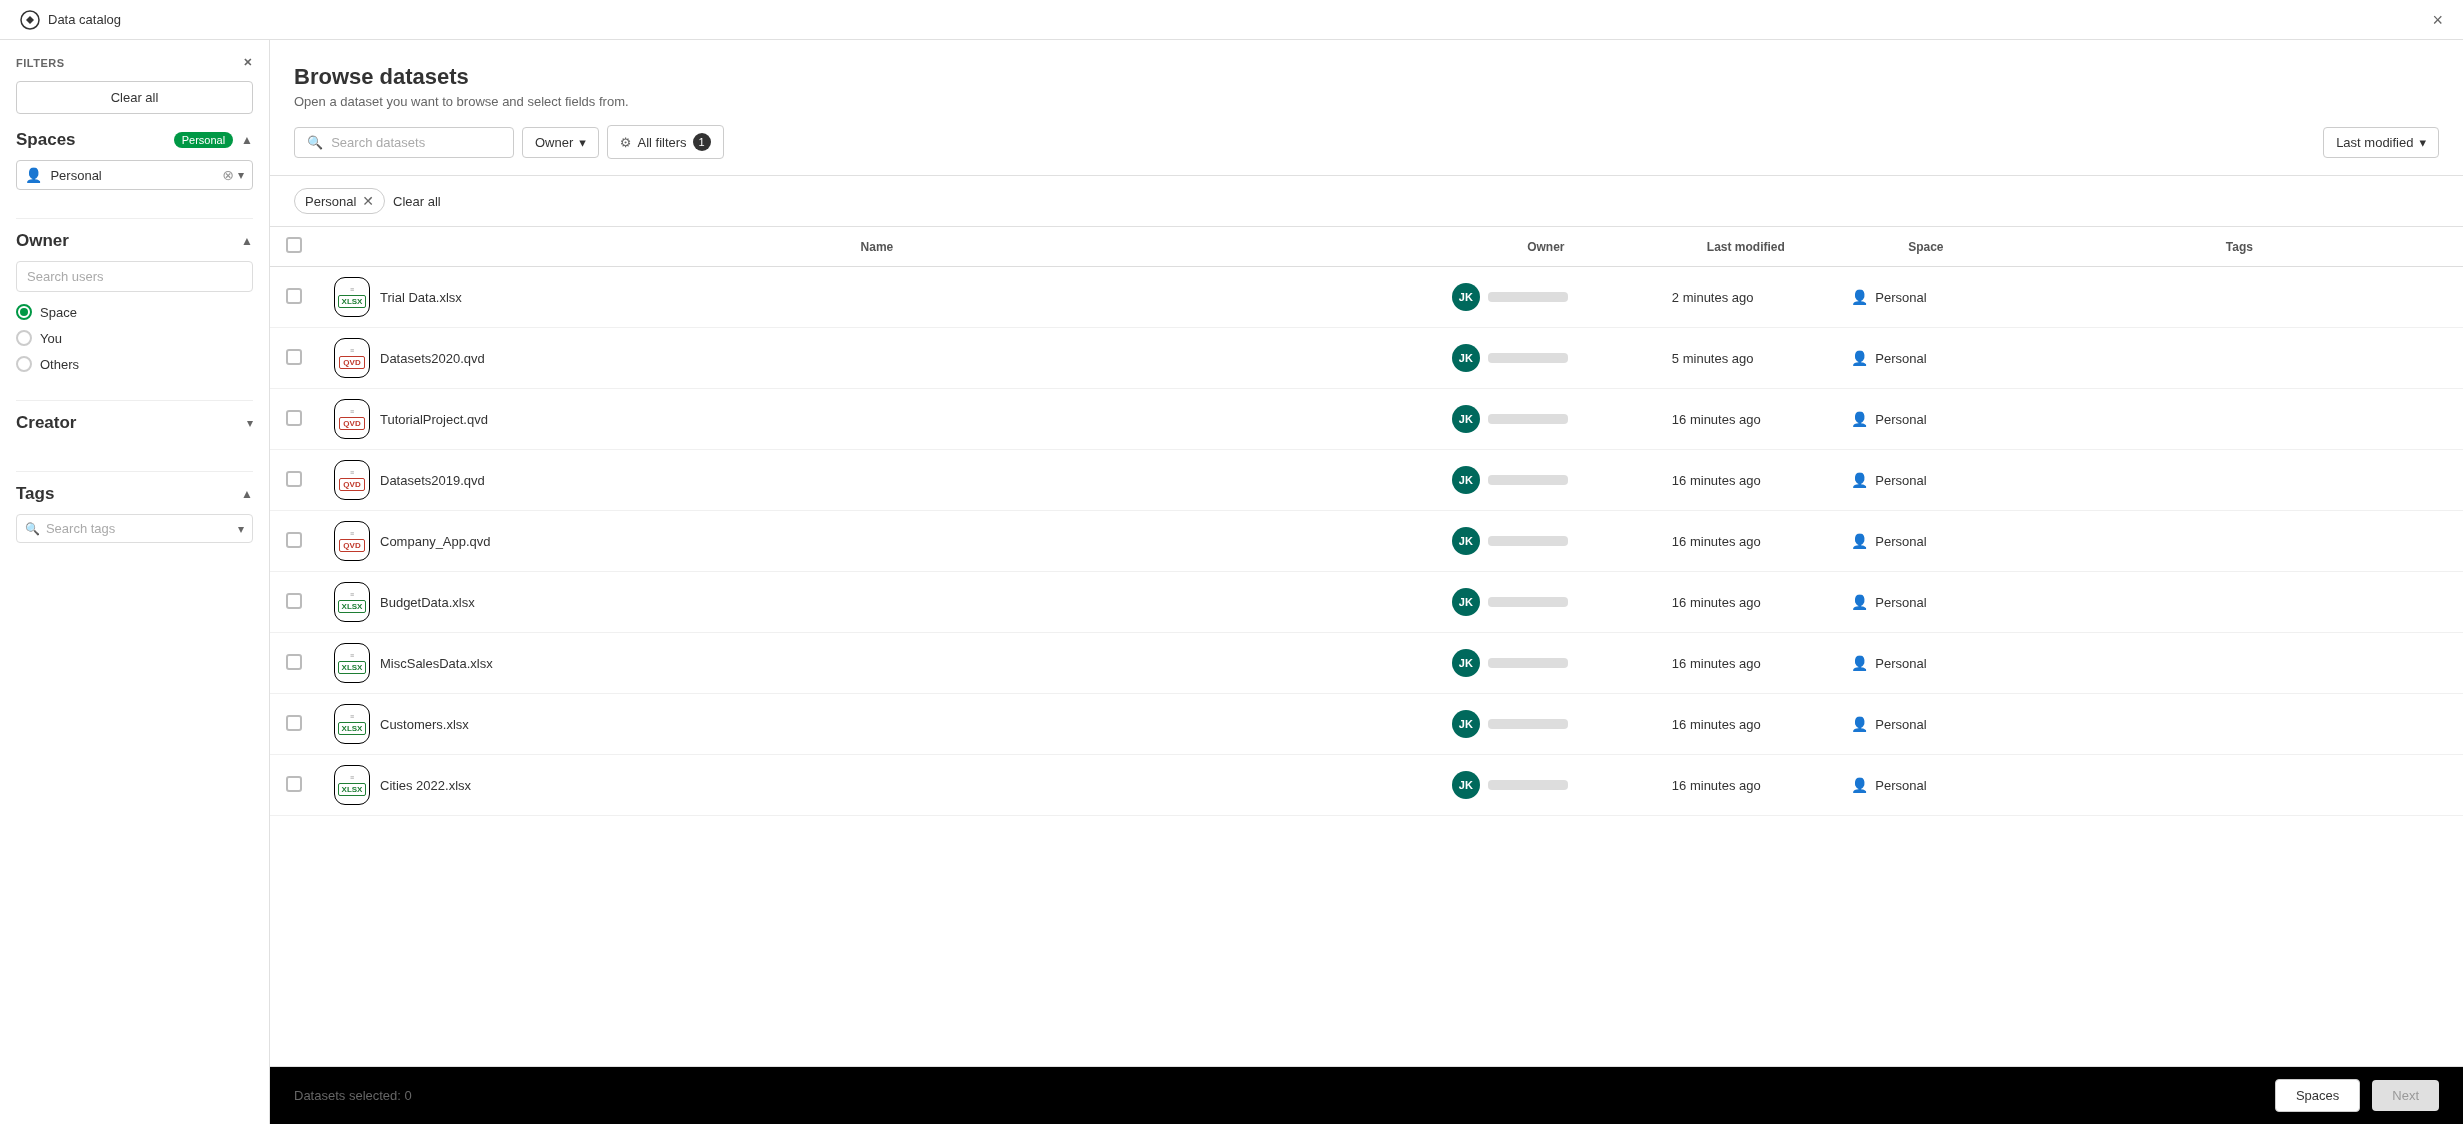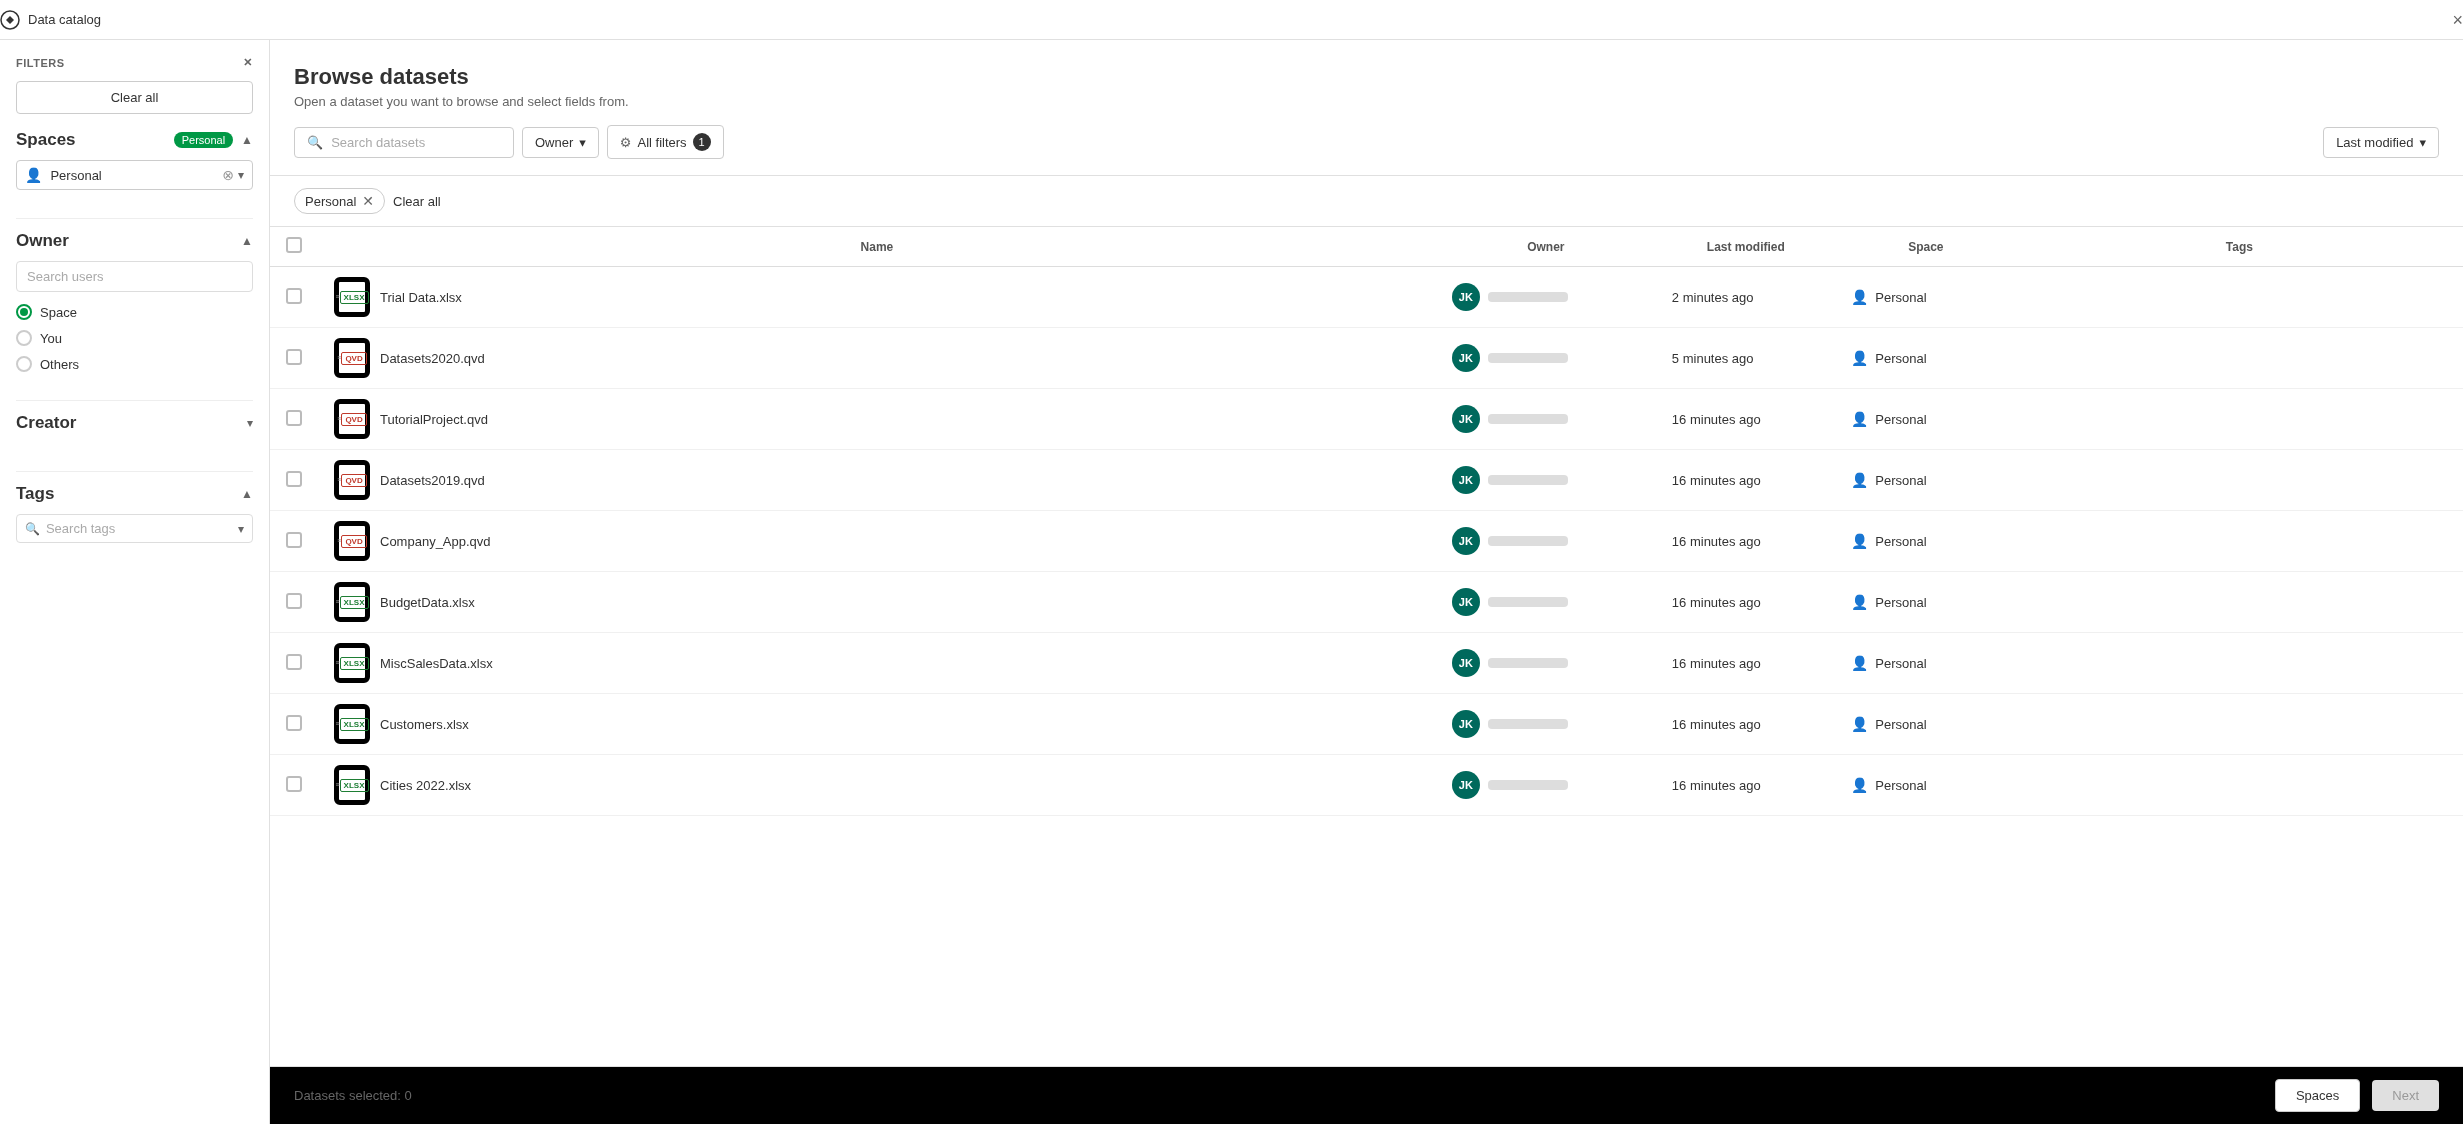--- a/index.html
+++ b/index.html
@@ -1,20 +1,20 @@
 <!DOCTYPE html>
 <html><head>
   <meta charset="utf-8">
   <style>
     * { box-sizing: border-box; margin: 0; padding: 0; }
     body { font-family: -apple-system, BlinkMacSystemFont, 'Segoe UI', sans-serif; background: #f5f5f5; font-size: 13px; color: #333; height: 100vh; display: flex; flex-direction: column; }
 
     .app-bar {
       display: flex; align-items: center; justify-content: space-between;
-      background: #fff; padding: 0 0; height: 40px;
+      background: #fff; padding: 0 20px; height: 40px;
       border-bottom: 1px solid #e0e0e0; flex-shrink: 0;
     }
     .app-bar-left { display: flex; align-items: center; gap: 8px; }
     .app-bar-logo { width: 20px; height: 20px; }
     .app-bar-title { font-size: 13px; font-weight: 500; }
     .app-bar-close { cursor: pointer; color: #666; font-size: 18px; line-height: 1; }
 
     .main-container { display: flex; flex: 1; overflow: hidden; }
 
     
@@ -151,22 +151,22 @@
 
     .col-checkbox { width: 40px; }
     .col-name { min-width: 300px; }
     .col-owner { width: 220px; }
     .col-modified { width: 180px; }
     .col-space { width: 180px; }
     .col-tags { min-width: 120px; }
 
     .file-cell { display: flex; align-items: center; gap: 10px; }
     .file-icon {
-      width: 36px; height: 40px; border: 5px solid #000000; border-radius: 6px;
-      display: flex; flex-direction: row; align-items: center; justify-content: center;
+      width: 36px; height: 40px; border: 1px solid #000000; border-radius: 11px;
+      display: flex; flex-direction: column; align-items: center; justify-content: center;
       font-size: 9px; font-weight: 700; color: #888; background: #fff; position: relative;
       flex-shrink: 0;
     }
     .file-icon-xlsx { color: #1e7e34; }
     .file-icon-qvd { color: #c0392b; }
     .file-icon-label { font-size: 8px; font-weight: 700; border: 1px solid; padding: 1px 3px; border-radius: 2px; }
     .file-icon-xlsx .file-icon-label { color: #1e7e34; border-color: #1e7e34; }
     .file-icon-qvd .file-icon-label { color: #c0392b; border-color: #c0392b; }
 
     .owner-cell { display: flex; align-items: center; gap: 8px; }

